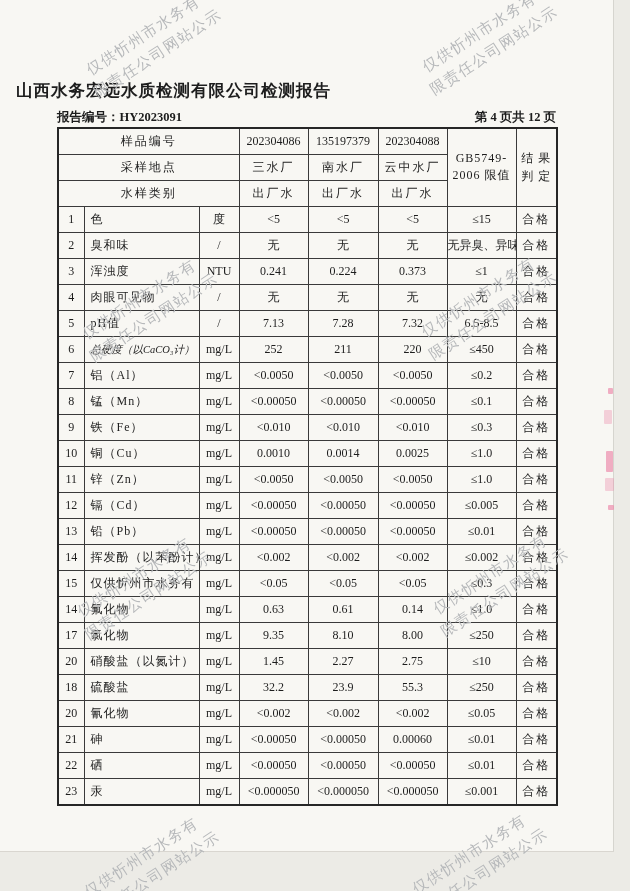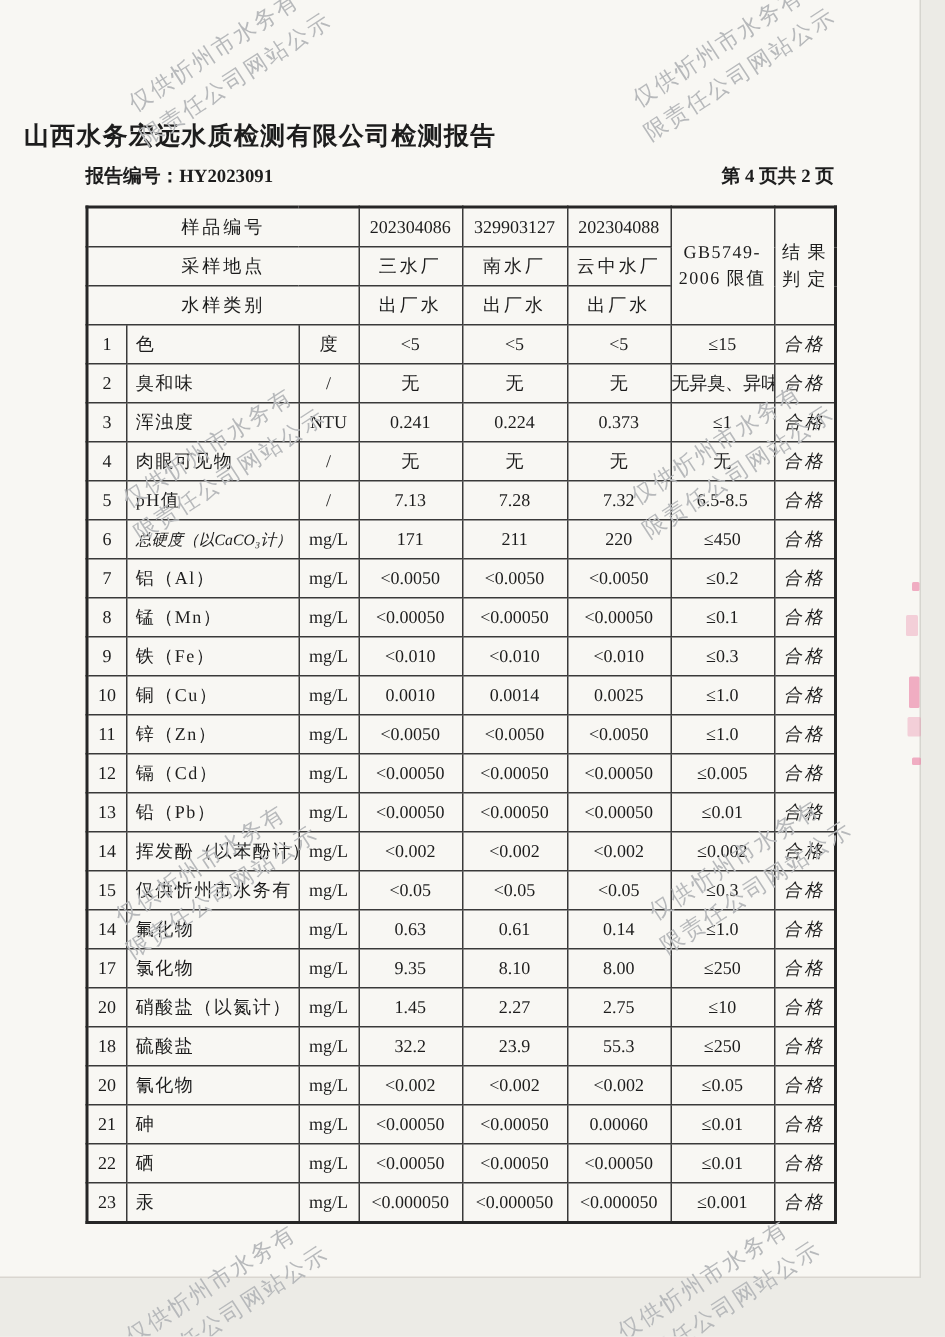--- a/index.html
+++ b/index.html
@@ -5,72 +5,72 @@
   :root { --wm:#b7b9bb; --stamp:#ec86a8; --ink:#1d1d1d; --line:#3a3a3a; }
   html,body{margin:0;padding:0;}
   body{background:#e7e6e1;font-family:"Liberation Serif","DejaVu Serif",serif;}
   .canvas{position:relative;width:630px;height:891px;background:#ecebe6;overflow:hidden;color:var(--ink);}
   .page{position:absolute;left:0;top:0;width:613px;height:851px;background:#f8f7f3;
         border-right:1px solid #d6d5cf;border-bottom:1px solid #d9d6d0;}
   .doc-title{position:absolute;left:16px;top:80px;width:613px;text-align:left;
         font-size:16.5px;font-weight:bold;letter-spacing:1px;}
   .meta{position:absolute;left:57px;top:109px;width:499px;display:flex;
         justify-content:space-between;font-size:12.5px;font-weight:bold;}
-  table.report{position:absolute;left:57px;top:137px;width:499px;border-collapse:collapse;
+  table.report{position:absolute;left:57px;top:127px;width:499px;border-collapse:collapse;
         table-layout:fixed;border:2px solid #262626;}
   table.report td{border:1px solid var(--line);height:25px;padding:0;text-align:center;
         font-size:12px;overflow:hidden;white-space:nowrap;}
   .hdr-label{letter-spacing:2px;}
   .hdr-id{font-size:12.5px;}
   .span-cell .inner{display:flex;flex-direction:column;justify-content:center;gap:1px;
         height:100%;letter-spacing:1px;font-size:12px;}
   .c-no{font-size:12px;}
   .c-item{text-align:left !important;padding-left:6px !important;letter-spacing:1px;}
   .c-item.small,.c-limit.small{font-size:10.5px;letter-spacing:0;font-style:italic;}
   .c-unit{font-size:12px;}
   .c-val{font-size:12.5px;}
   .c-limit{font-size:11px;}
-  .c-result{letter-spacing:2px;font-style:italic;}
+  .c-result{letter-spacing:2px;}
   .wm{position:absolute;z-index:6;pointer-events:none;color:var(--wm);
       transform:translate(-50%,-50%) rotate(-33deg);font-size:15px;letter-spacing:1.5px;
       line-height:1.5;white-space:nowrap;text-align:left;}
   .wm .l2{margin-left:-6px;}
   .stamp{position:absolute;z-index:7;background:var(--stamp);opacity:.65;
       filter:blur(0.4px);border-radius:1px;pointer-events:none;}
   .stamp.light{opacity:.35;}
 </style>
 </head>
 <body>
 
 <div class="canvas">
   <div class="page"></div>
 
   <div class="doc-title">山西水务宏远水质检测有限公司检测报告</div>
 
   <div class="meta">
     <span>报告编号：HY2023091</span>
-    <span>第 4 页共 2 页</span>
+    <span>第 4 页共 12 页</span>
   </div>
 
   <table class="report">
     <colgroup>
       <col style="width:26px">
         <col style="width:115px">
         <col style="width:40px">
       <col style="width:69px">
         <col style="width:70px">
         <col style="width:69px">
       <col style="width:69px">
         <col style="width:41px">
     </colgroup>
     <tbody>
       <tr>
         <td colspan="3" class="hdr-label">样品编号</td>
         <td class="hdr-id">202304086</td>
-        <td class="hdr-id">329903127</td>
+        <td class="hdr-id">135197379</td>
         <td class="hdr-id">202304088</td>
         <td rowspan="3" class="span-cell">
           <div class="inner">
             <div>GB5749-</div>
             <div>2006 限值</div>
           </div>
         </td>
         <td rowspan="3" class="span-cell">
           <div class="inner">
             <div>结 果</div>
@@ -139,21 +139,21 @@
       <td class="c-val">7.13</td>
       <td class="c-val">7.28</td>
       <td class="c-val">7.32</td>
       <td class="c-limit">6.5-8.5</td>
       <td class="c-result">合格</td>
     </tr>
         <tr>
       <td class="c-no">6</td>
       <td class="c-item small">总硬度（以CaCO₃计）</td>
       <td class="c-unit">mg/L</td>
-      <td class="c-val">171</td>
+      <td class="c-val">252</td>
       <td class="c-val">211</td>
       <td class="c-val">220</td>
       <td class="c-limit">≤450</td>
       <td class="c-result">合格</td>
     </tr>
         <tr>
       <td class="c-no">7</td>
       <td class="c-item">铝（Al）</td>
       <td class="c-unit">mg/L</td>
       <td class="c-val">&lt;0.0050</td>

